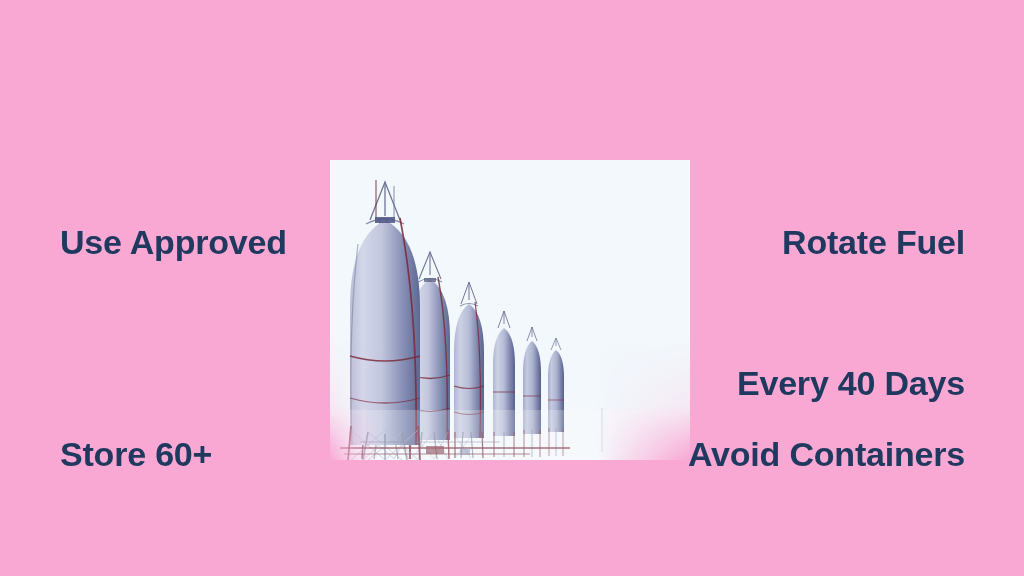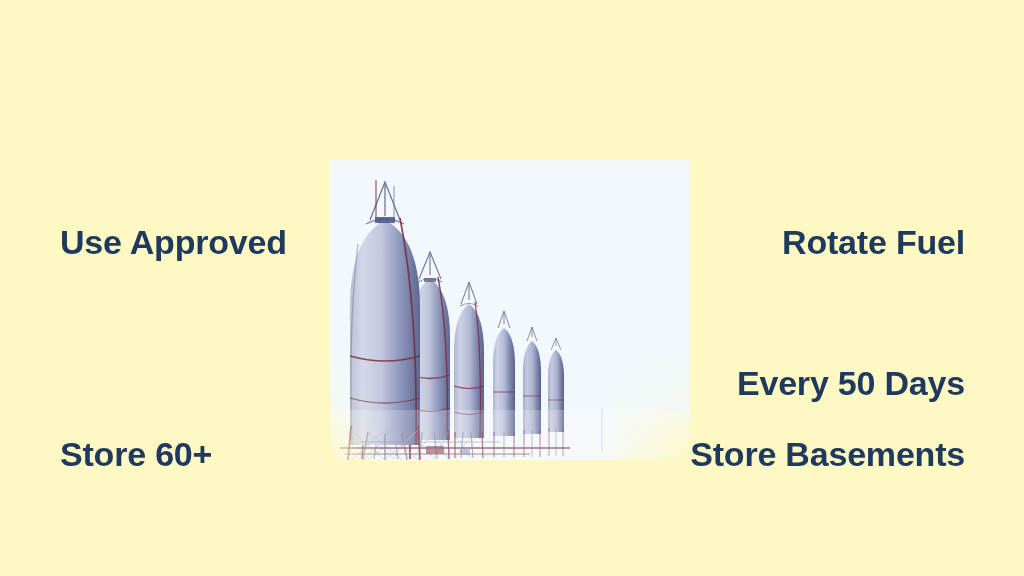--- a/index.html
+++ b/index.html
@@ -45,21 +45,21 @@
     left: 330px;
     top: 160px;
     width: 360px;
     height: 300px;
   }
   #tank-photo svg { display: block; width: 100%; height: 100%; }
 </style>
 </head>
 <body>
 
-<div id="slide" style="background: #fef9c3;">
+<div id="slide" style="background: #f9a8d4;">
 
   <div id="tank-photo">
     <svg viewBox="0 0 360 300" xmlns="http://www.w3.org/2000/svg" aria-hidden="true">
       <defs>
 
         <linearGradient id="bodyGrad" x1="0" y1="0" x2="1" y2="0">
           <stop offset="0%" stop-color="#b9bfd9"></stop>
           <stop offset="18%" stop-color="#d3d7e9"></stop>
           <stop offset="45%" stop-color="#c2c7de"></stop>
           <stop offset="72%" stop-color="#8d95ba"></stop>
@@ -237,26 +237,26 @@
       </g>
     </svg>
   </div>
 
   <div class="tip" id="tip-top-left" style="color: rgb(32, 57, 95);">
     <span class="tip-line">Use Approved</span>
   </div>
 
   <div class="tip" id="tip-top-right" style="color: rgb(32, 57, 95);">
     <span class="tip-line">Rotate Fuel</span>
-    <span class="tip-line">Every 50 Days</span>
+    <span class="tip-line">Every 40 Days</span>
   </div>
 
   <div class="tip" id="tip-bottom-left" style="color: rgb(32, 57, 95);">
     <span class="tip-line">Store 60+</span>
     <span class="tip-line">Feet From Home</span>
   </div>
 
   <div class="tip" id="tip-bottom-right" style="color: rgb(32, 57, 95);">
-    <span class="tip-line">Store Basements</span>
+    <span class="tip-line">Avoid Containers</span>
     <span class="tip-line">And Garages</span>
   </div>
 
 </div>
 
 </body></html>

